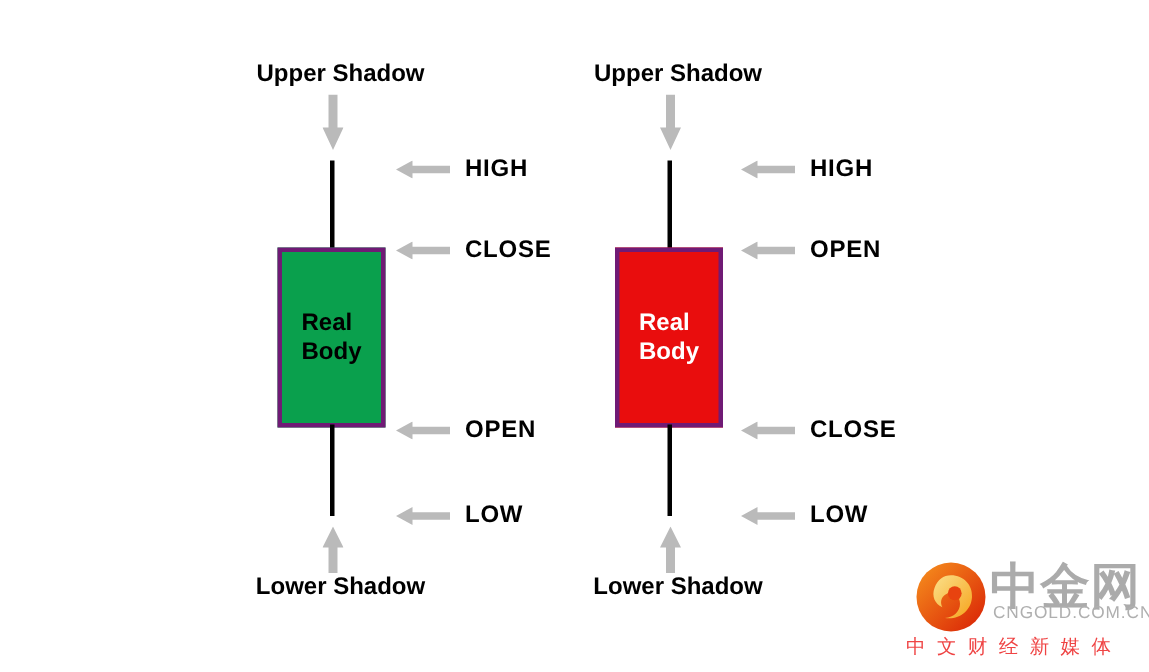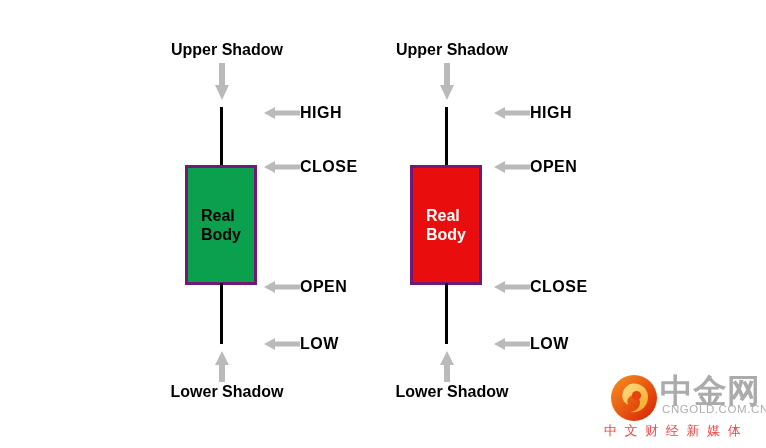--- a/index.html
+++ b/index.html
@@ -12,21 +12,21 @@
     font-size:16px; font-weight:bold; color:#000;
   }
   .wick { position:absolute; width:3px; background:#000; }
   .candle-body {
     position:absolute; width:72px; height:120px; box-sizing:border-box;
     border:3px solid #701a75; display:flex; align-items:center; justify-content:center;
   }
   .body-label { font-size:16px; font-weight:bold; line-height:19px; text-align:left; }
   .v-arrow, .h-arrow { position:absolute; display:block; }
   .price-row {
-    position:absolute; display:flex; align-items:center; height:20px;
+    position:absolute; display:flex; align-items:center; gap:10px; height:20px;
   }
   .price-row svg { display:block; }
   .price-label { font-size:16px; font-weight:bold; color:#000; letter-spacing:0.5px; }
   .logo { position:absolute; left:604px; top:368px; width:162px; height:80px; }
   .logo-icon { position:absolute; left:6px; top:6px; }
   .logo-name {
     position:absolute; left:56px; top:1px; font-size:33px; font-weight:bold;
     color:#ABABAB; letter-spacing:0.5px; white-space:nowrap;
   }
   .logo-domain {

